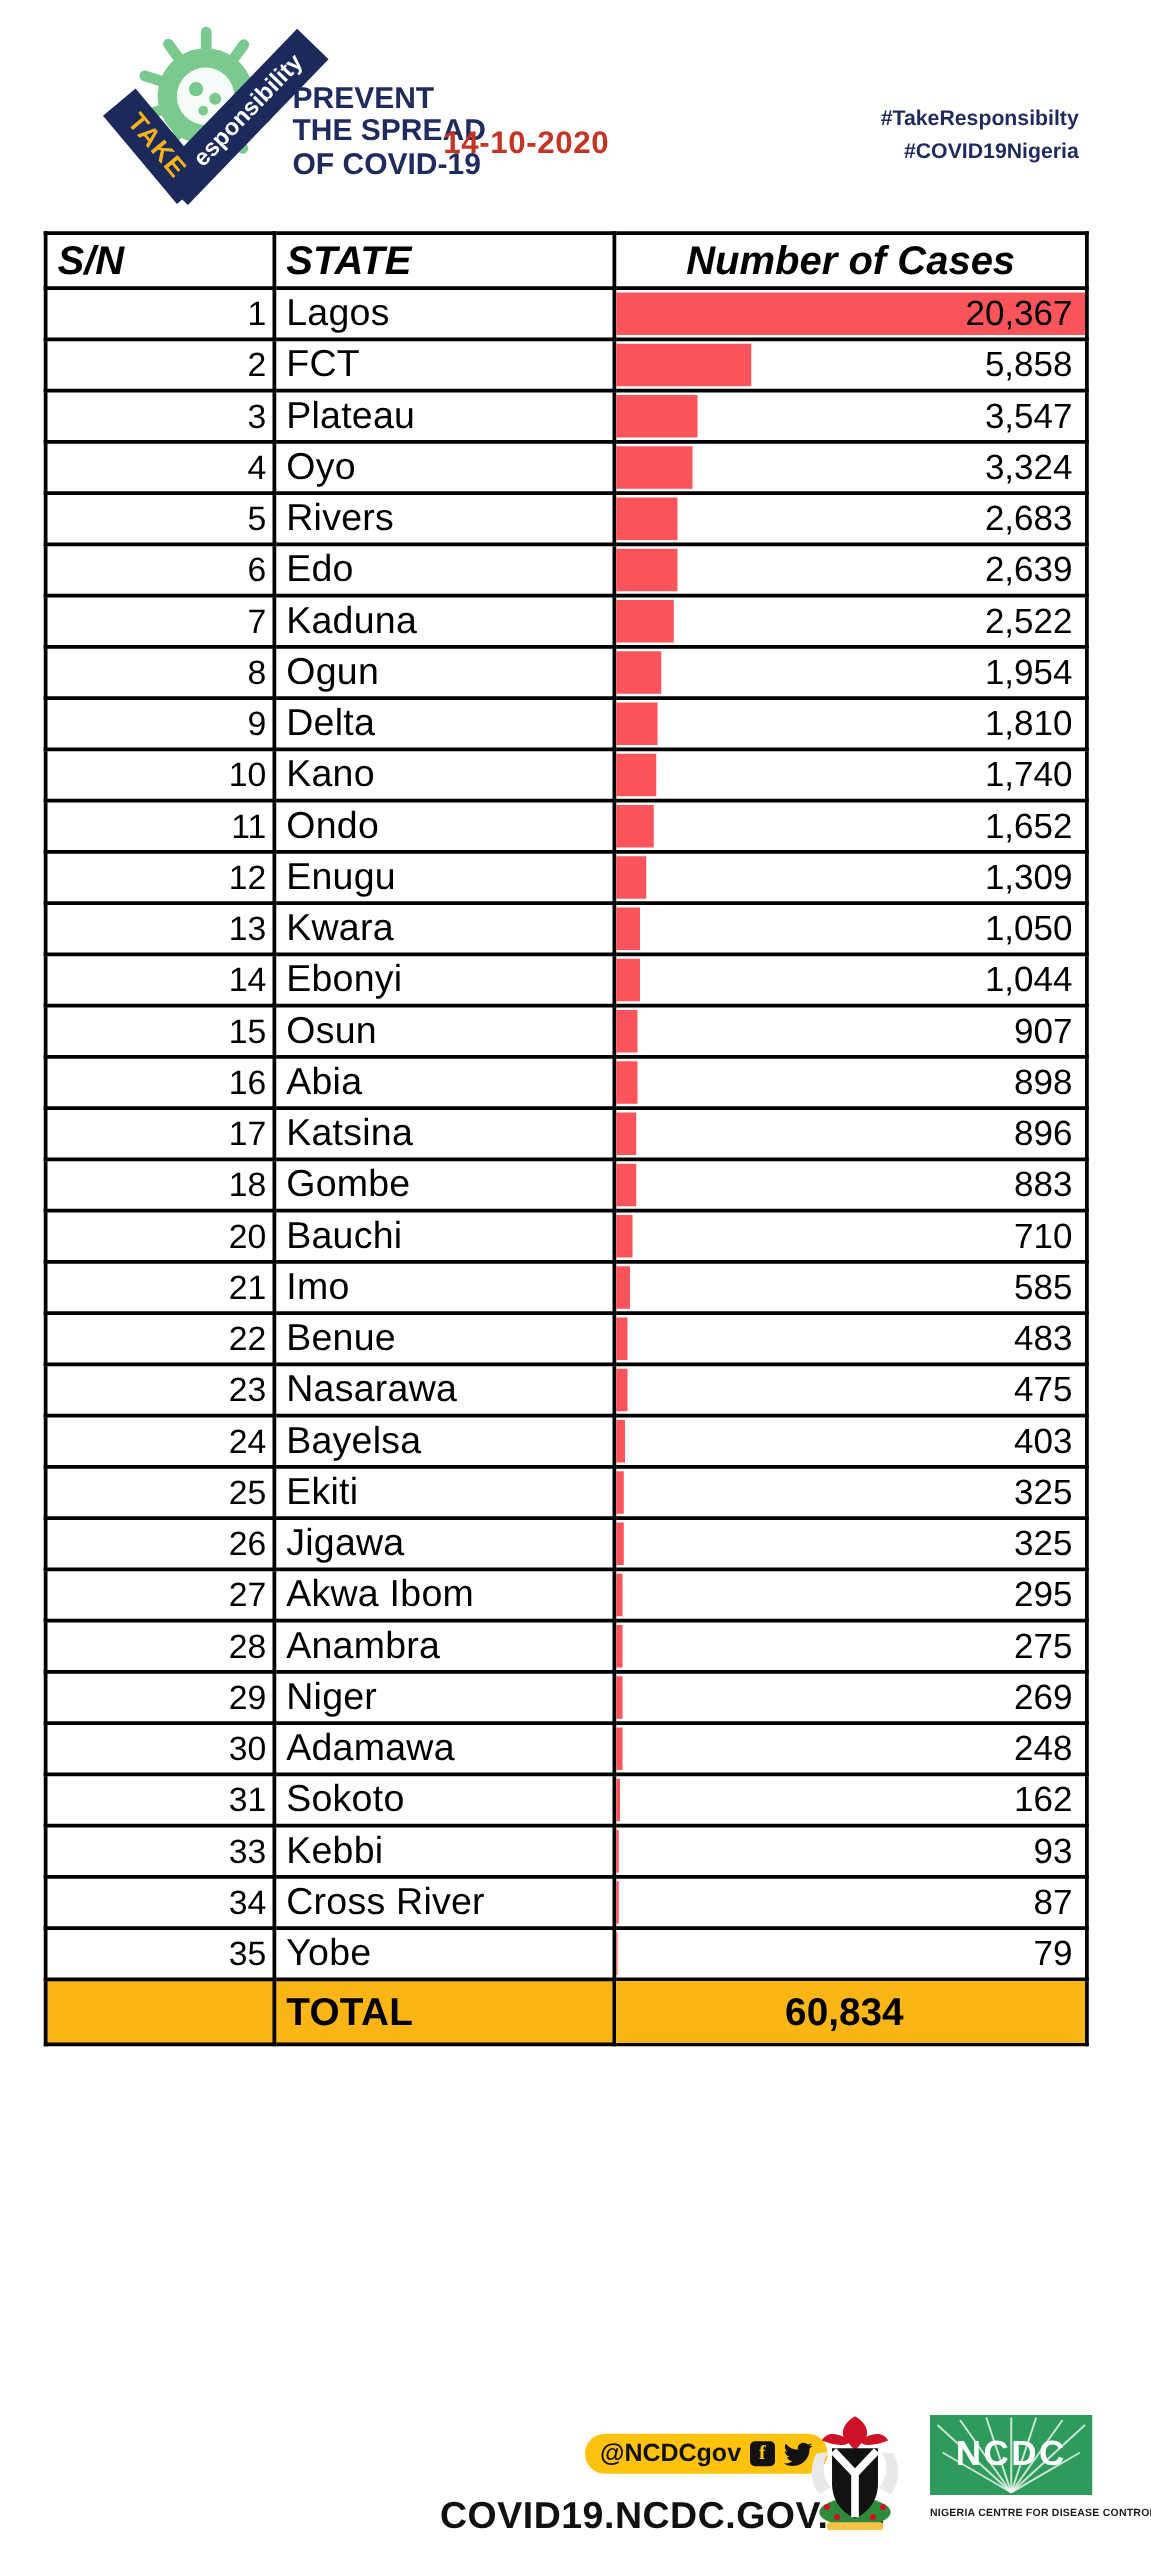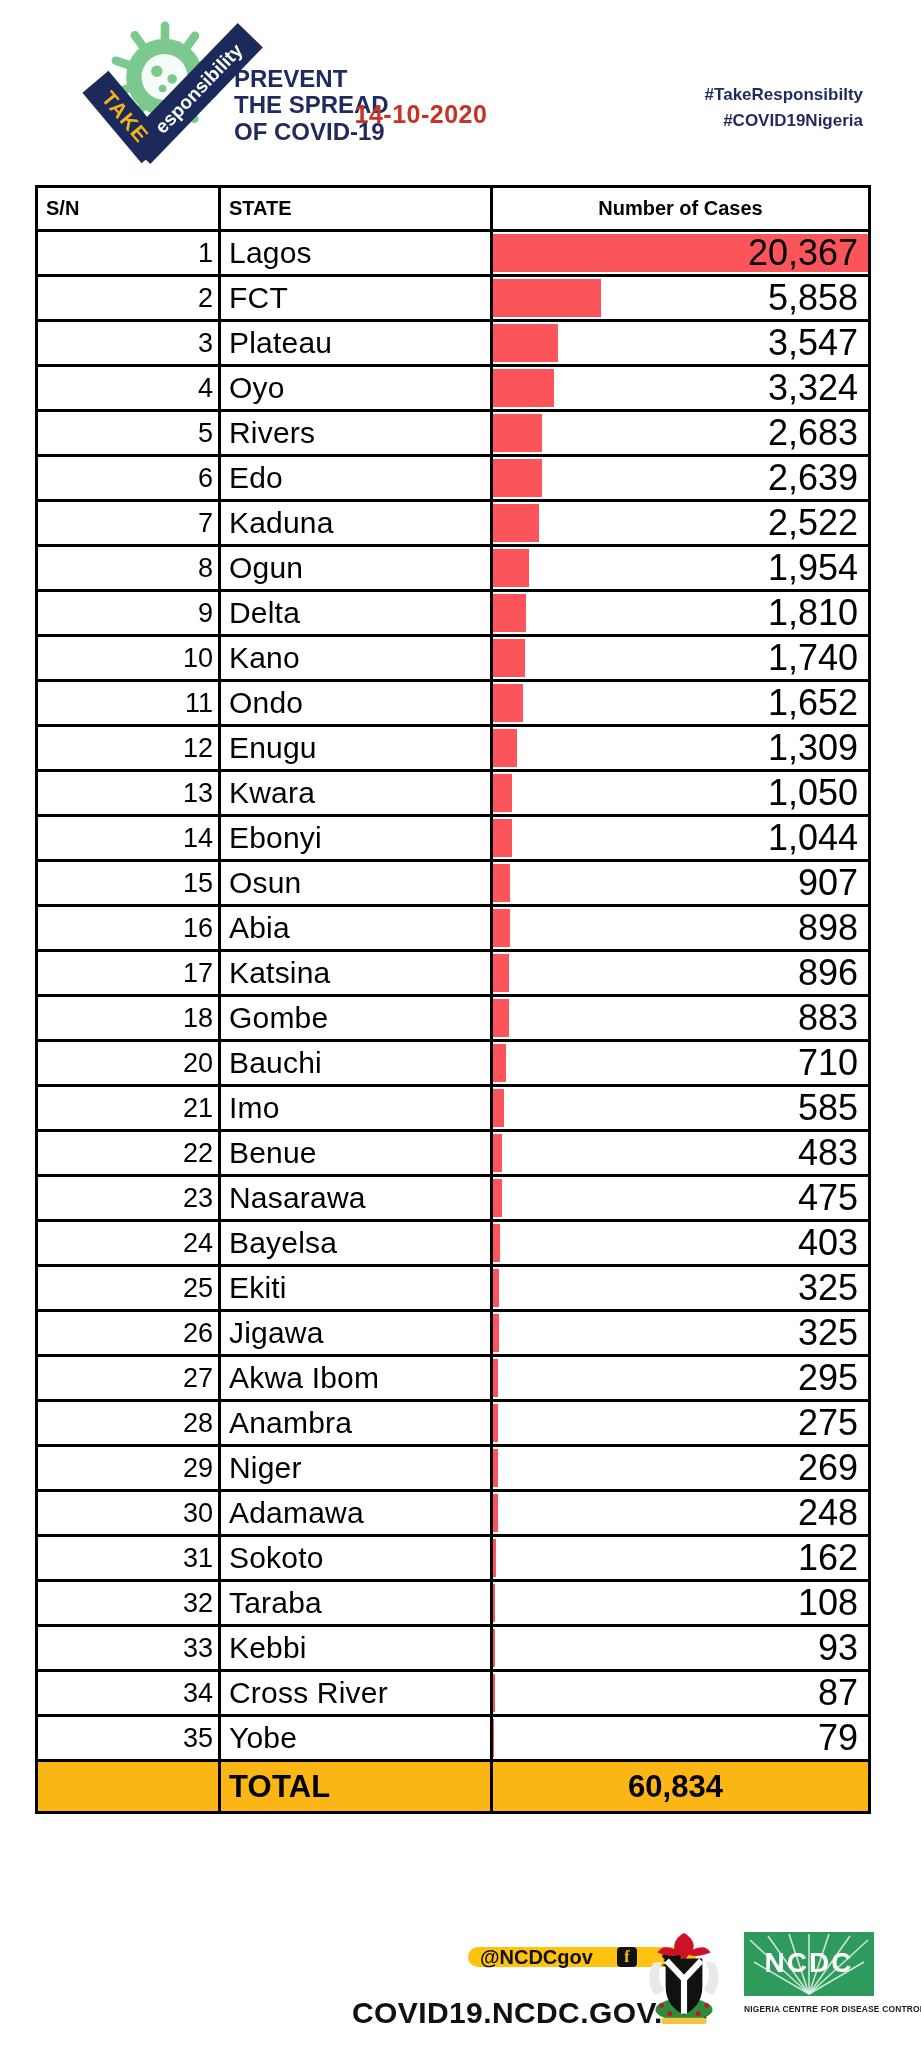--- a/index.html
+++ b/index.html
@@ -19,38 +19,38 @@
              font-weight:800; color:var(--navy,#1F2A5E); }
   .date { position:absolute; left:336px; top:100px; width:170px; text-align:center;
           font-size:25px; font-weight:bold; color:var(--date-red,#C43425); letter-spacing:0.5px; }
   .hashtags { position:absolute; right:58px; top:82px; text-align:right; font-size:17px;
               font-weight:bold; color:var(--navy,#1F2A5E); line-height:1.55; }
 
   
   table.cases-table { position:absolute; left:35px; top:185px; width:833px;
                       border-collapse:collapse; table-layout:fixed; }
   .cases-table th, .cases-table td { border:3px solid #000; vertical-align:middle; color:#000; }
-  .cases-table th { height:44px; font-size:20px; }
+  .cases-table th { height:44px; font-size:32px;font-style:italic; }
   .cases-table td { height:41px; }
   th.h-sn, th.h-state { text-align:left; padding-left:8px; }
   th.h-cases { text-align:center; }
   td.sn { text-align:right; padding-right:5px; font-size:27px; }
   td.state { text-align:left; padding-left:8px; font-size:30px; letter-spacing:0.2px; }
-  td.cases { position:relative; text-align:right; padding-right:10px; font-size:36px; }
+  td.cases { position:relative; text-align:right; padding-right:10px; font-size:28px; }
   td.cases .bar { position:absolute; left:0; top:2px; bottom:2px; background:var(--bar-red,#FC545B); }
   td.cases .num { position:relative; z-index:1; }
   tr.gray-top td { border-top:2px solid #bfbfbf; }
   tr.total-row td { background:var(--total-gold,#FBB514); height:52px; font-weight:bold; }
   tr.total-row td.state { font-size:31px; }
   tr.total-row td.cases { font-size:31px;text-align:center; }
 
   
-  .social-pill { position:absolute; left:468px; top:1947px; height:20px; padding:0 12px;
+  .social-pill { position:absolute; left:468px; top:1947px; height:32px; padding:0 12px;
                  border-radius:17px; background:var(--pill-gold,#FFC20E); display:flex;
-                 align-items:center; gap:24px; }
+                 align-items:center; gap:7px; }
   .social-pill .handle { font-size:20px; font-weight:800; color:#111; }
   .fb-box { width:20px; height:20px; background:#111; border-radius:4px; display:flex;
             align-items:center; justify-content:center; color:var(--pill-gold,#FFC20E);
             font-weight:bold; font-size:16px; font-family:"Liberation Serif", serif; }
   .site-text { position:absolute; left:352px; top:1996px; font-size:30px; font-weight:800;
                letter-spacing:0.4px; color:#111; }
   .coat-wrap { position:absolute; left:643px; top:1930px; }
   .ncdc-wrap { position:absolute; left:744px; top:1932px; width:116px; text-align:left; }
   .ncdc-caption { margin-top:4px; font-size:8.4px; font-weight:bold; color:#1a1a1a;
                   letter-spacing:0.2px; white-space:nowrap; }
@@ -258,25 +258,20 @@
         <tr>
       <td class="sn">30</td>
       <td class="state">Adamawa</td>
       <td class="cases"><div class="bar" style="width: 1.21766%;"></div><span class="num">248</span></td>
     </tr>
         <tr>
       <td class="sn">31</td>
       <td class="state">Sokoto</td>
       <td class="cases"><div class="bar" style="width: 0.795404%;"></div><span class="num">162</span></td>
     </tr>
-        <tr class="gray-top">
-      <td class="sn">32</td>
-      <td class="state">Taraba</td>
-      <td class="cases"><div class="bar" style="width: 0.53027%;"></div><span class="num">108</span></td>
-    </tr>
         <tr>
       <td class="sn">33</td>
       <td class="state">Kebbi</td>
       <td class="cases"><div class="bar" style="width: 0.456621%;"></div><span class="num">93</span></td>
     </tr>
         <tr>
       <td class="sn">34</td>
       <td class="state">Cross River</td>
       <td class="cases"><div class="bar" style="width: 0.427162%;"></div><span class="num">87</span></td>
     </tr>

